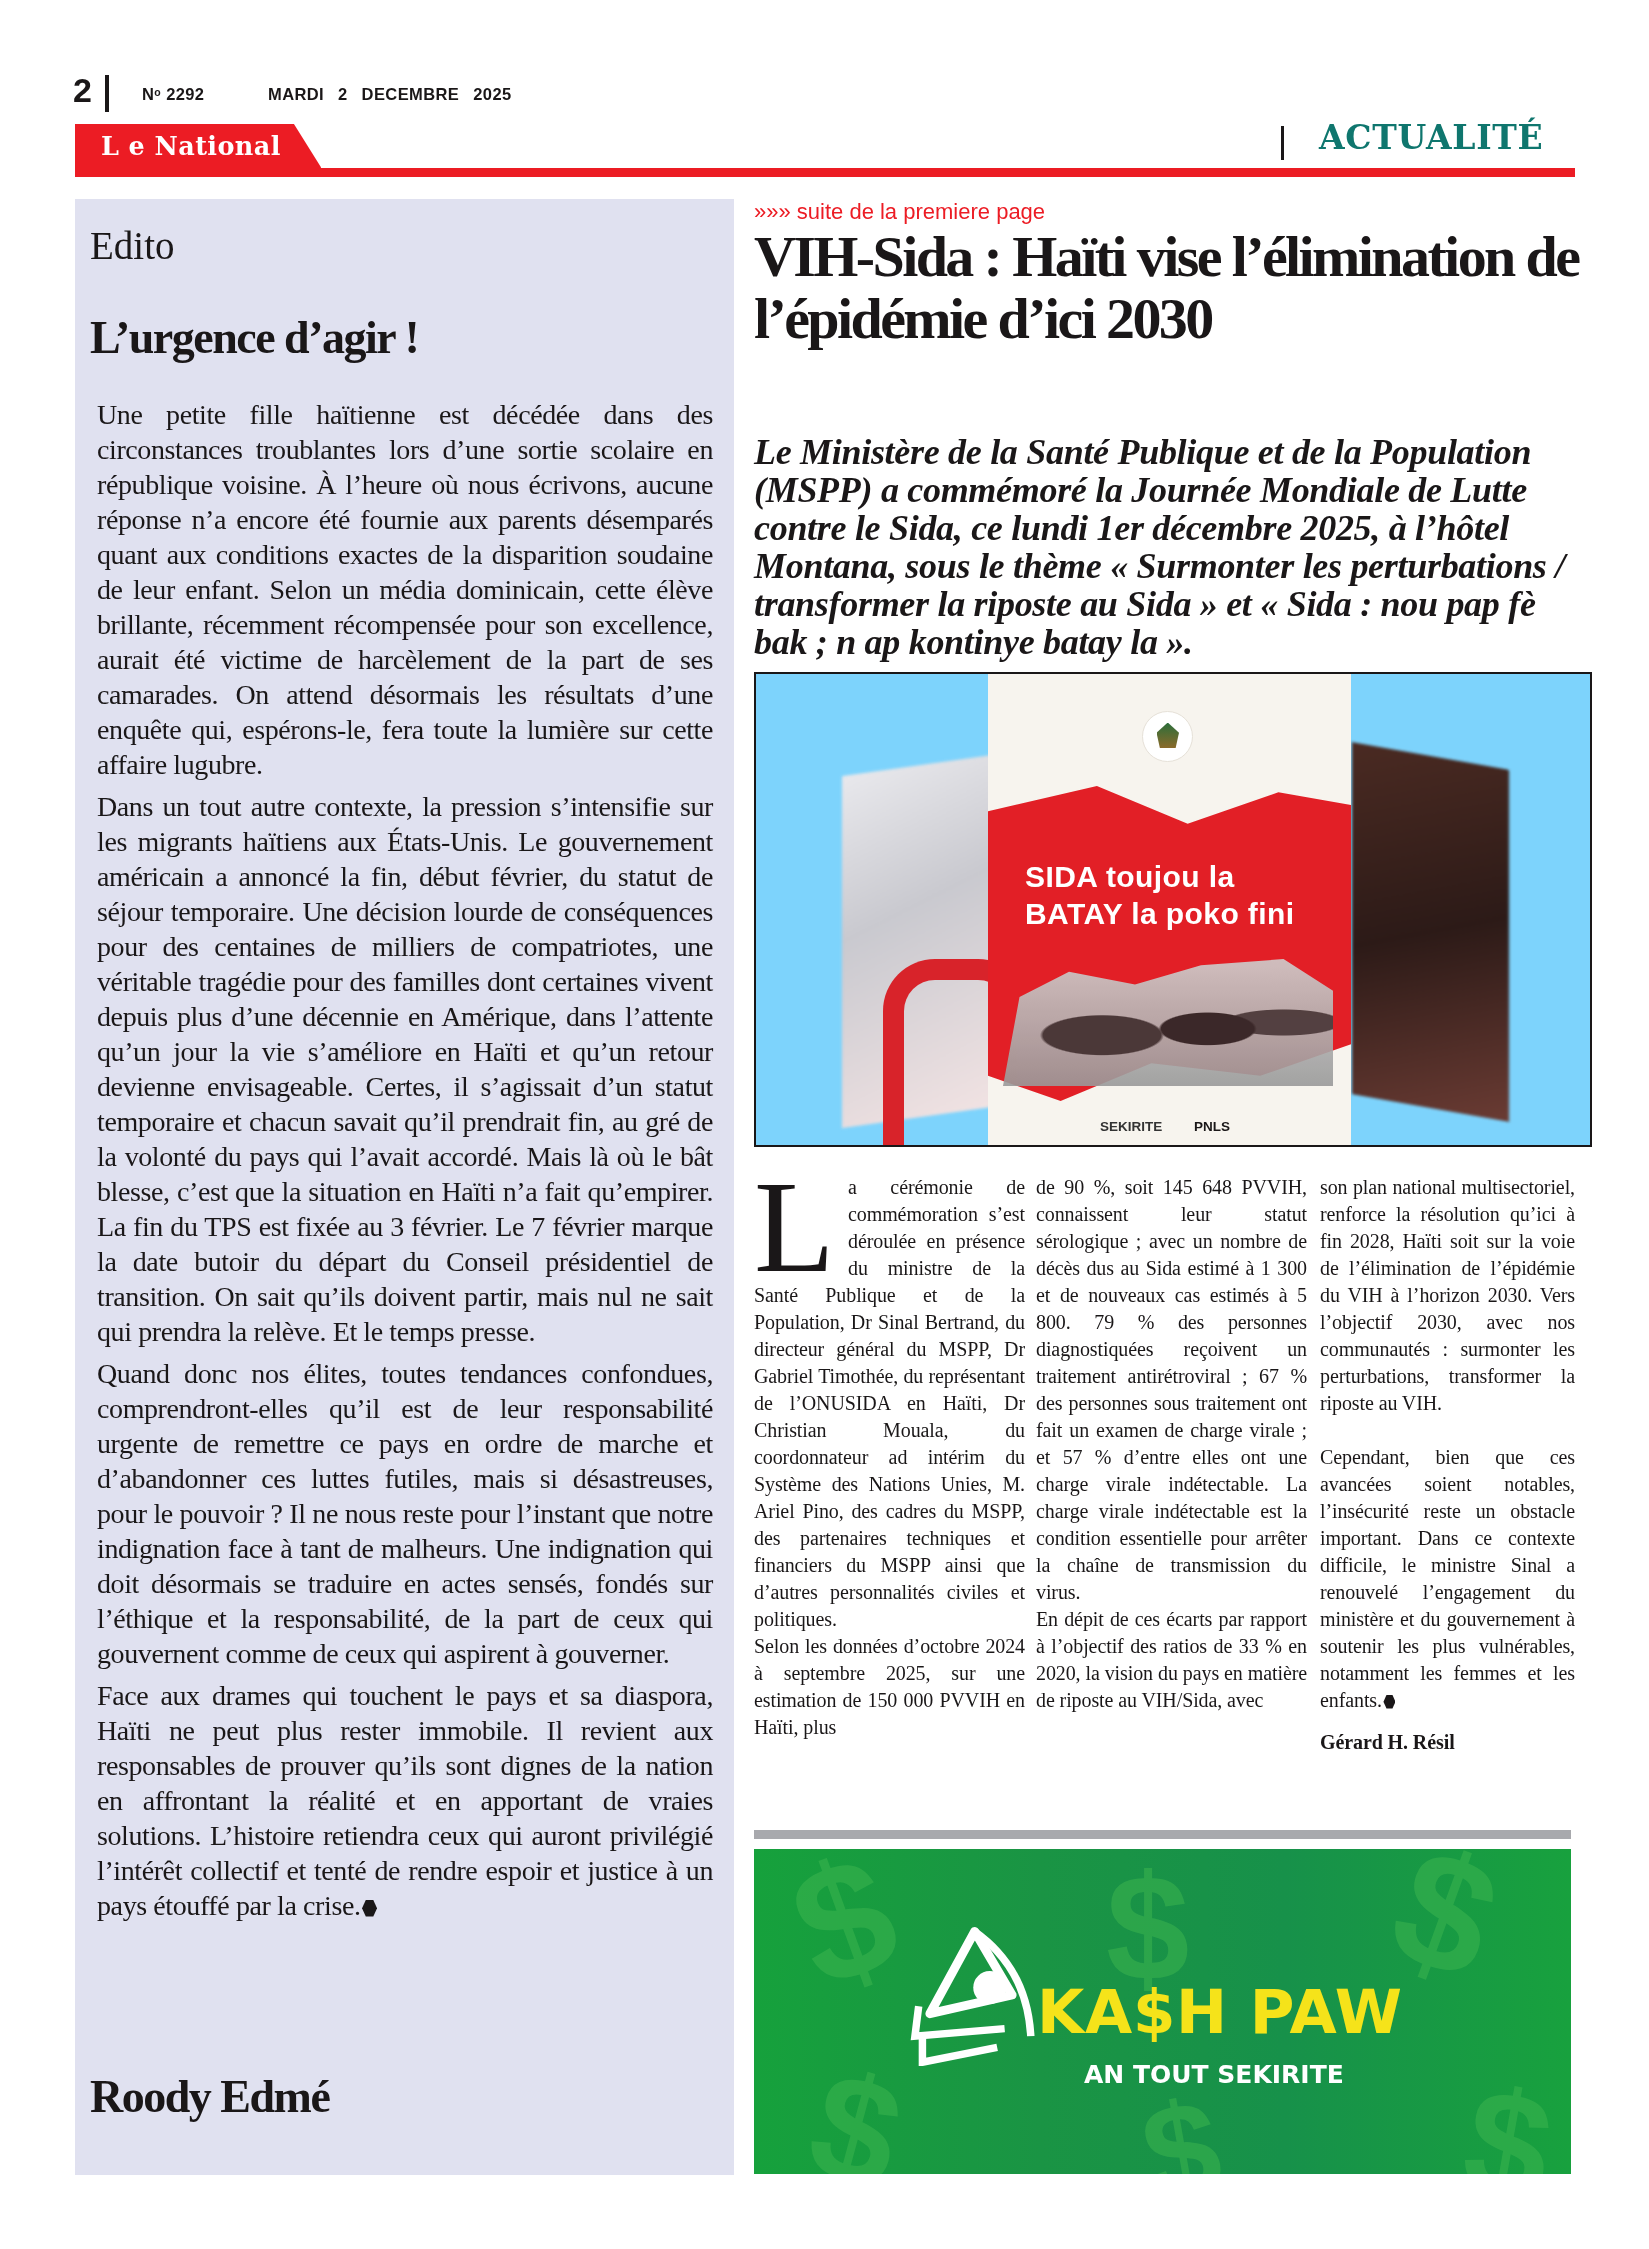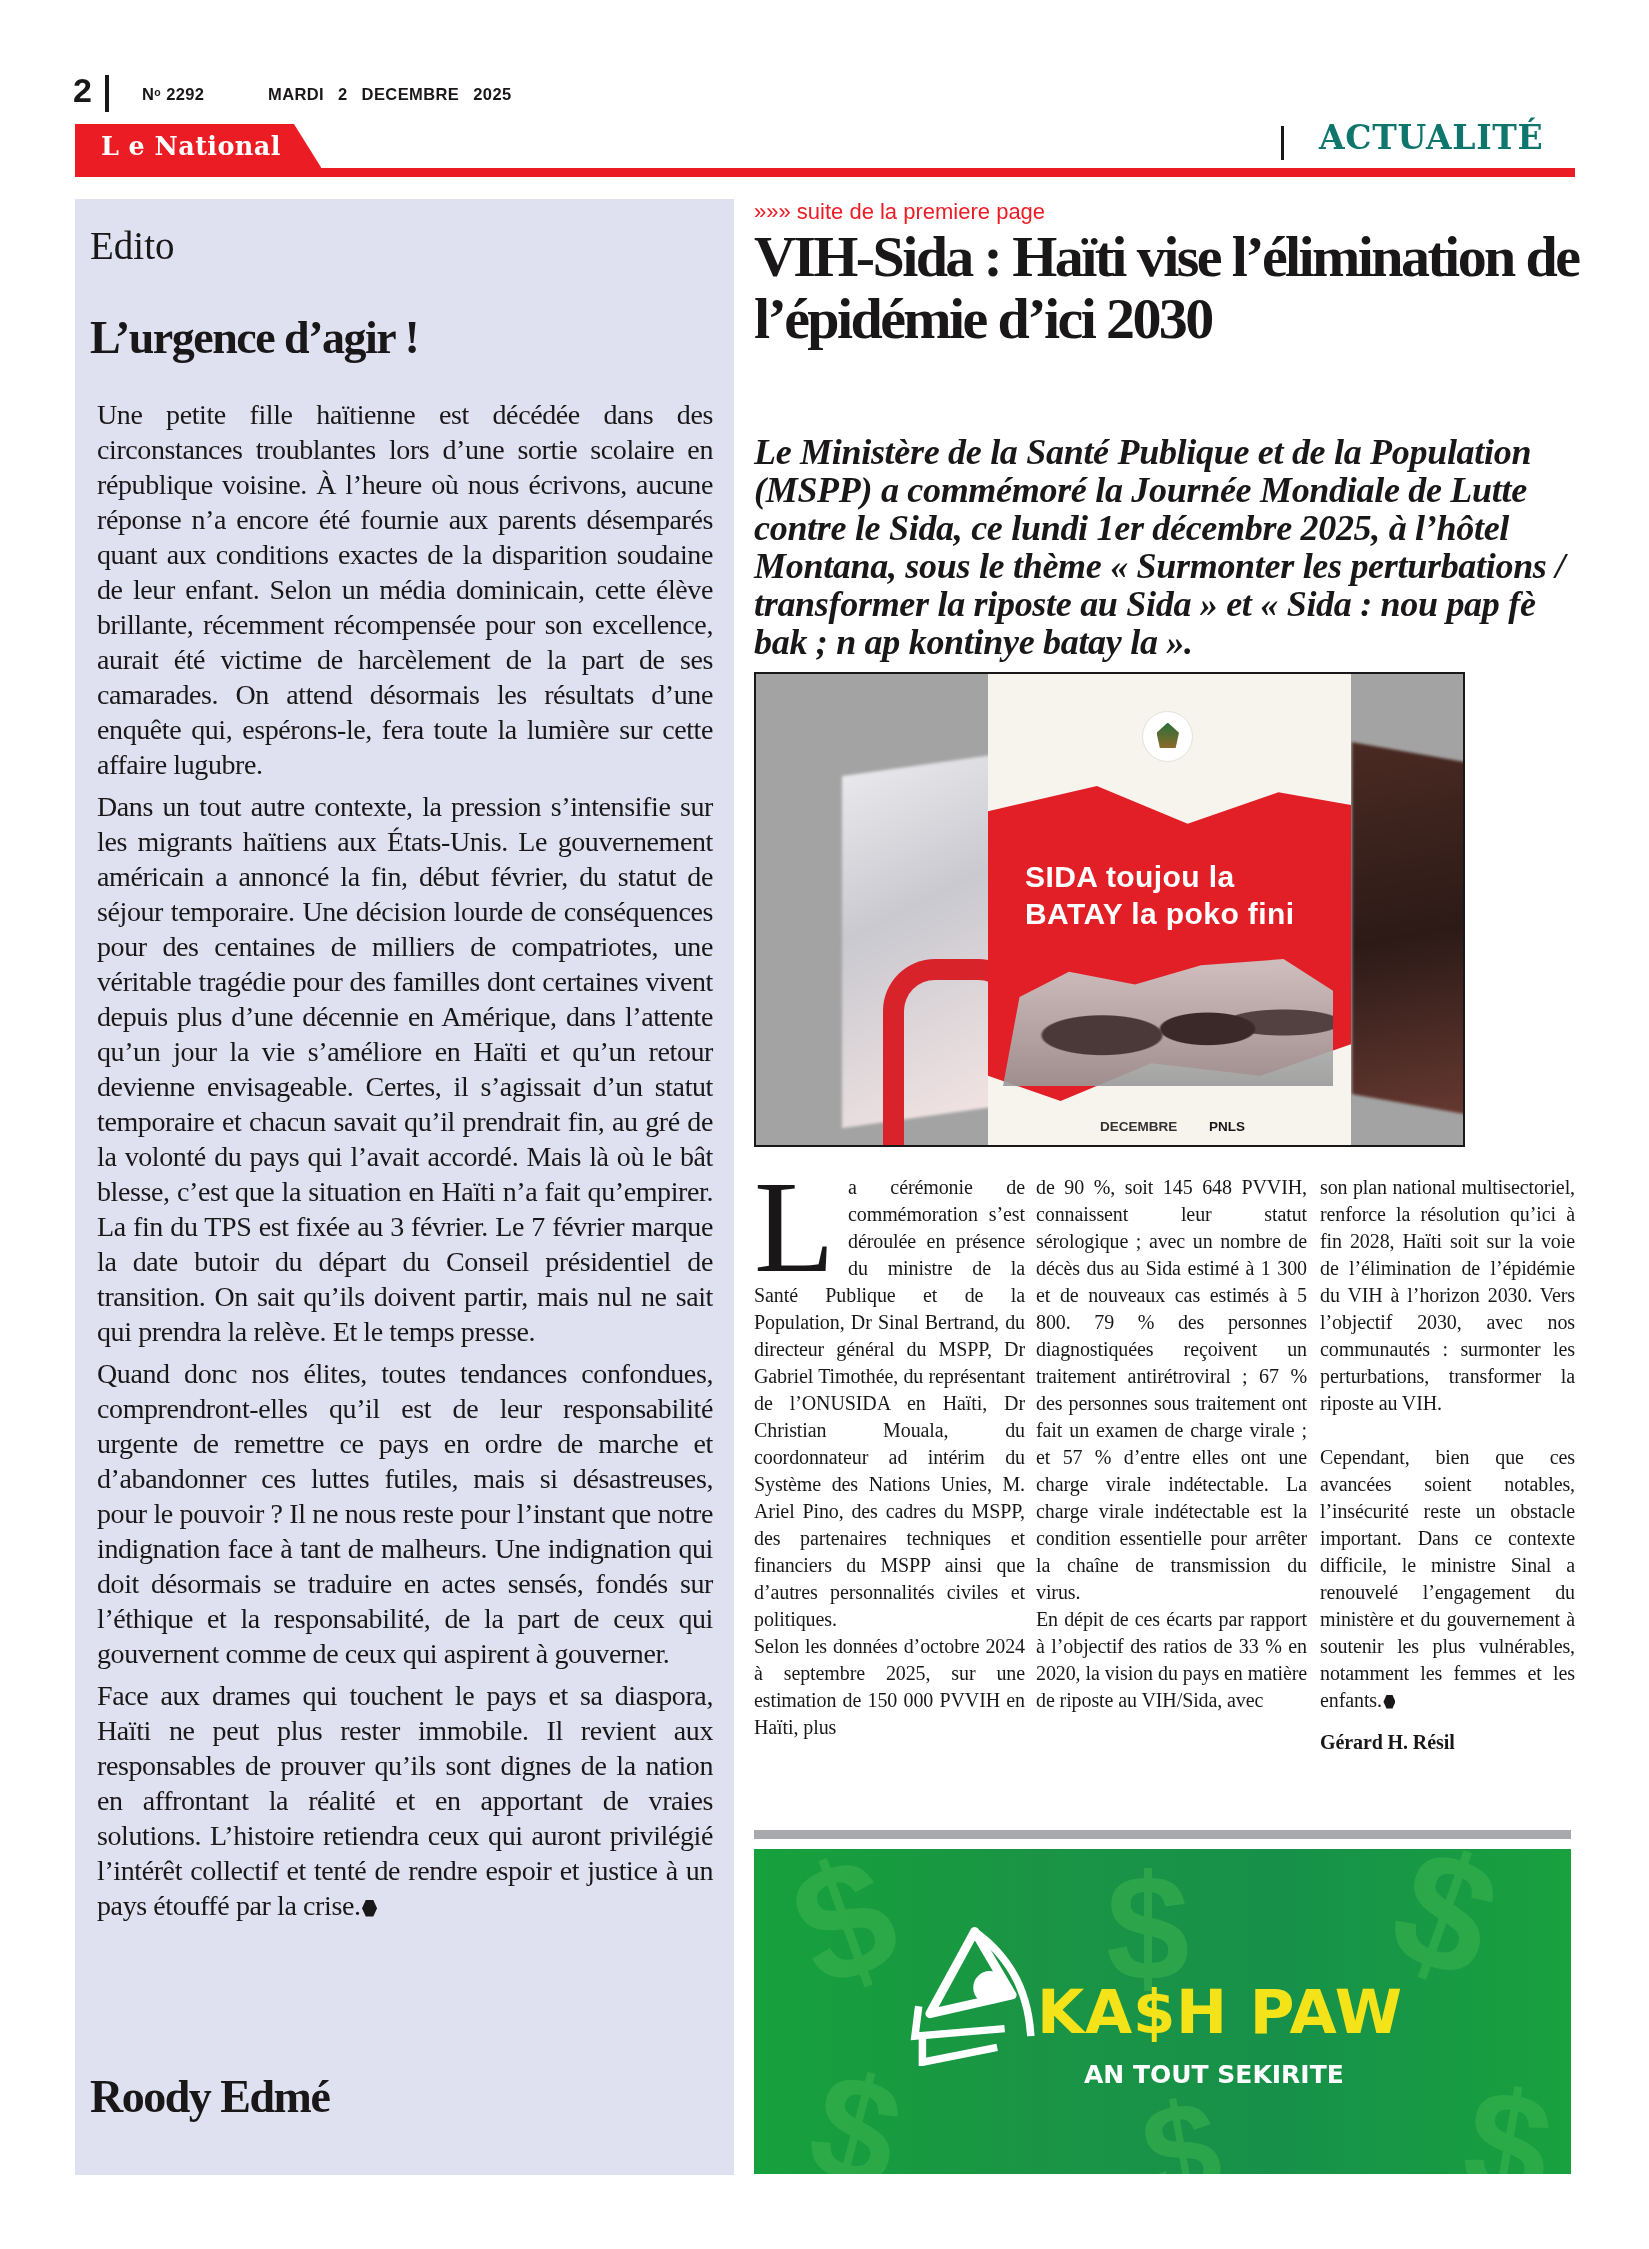--- a/index.html
+++ b/index.html
@@ -26,21 +26,21 @@
     .edito-body { left: 90px; top: 390px; width: 630px; font-size: 28px; line-height: 35px; text-align: justify; hyphens: auto; letter-spacing: -0.4px; }
     .edito-body p { margin: 7px; }
     .end-mark { display: inline-block; width: 15px; height: 16.5px; background: #1a1718; clip-path: polygon(25% 0, 75% 0, 100% 50%, 75% 100%, 25% 100%, 0 50%); vertical-align: -1.5px; margin-left: 1.5px; }
     .edito-author { left: 90px; top: 2070px; font-size: 46px; font-weight: 700; letter-spacing: -1.5px; }
 
     
     .continued { left: 754px; top: 199px; color: #ec1c24; font-family: Liberation Sans, sans-serif; font-size: 22px; }
     .headline { left: 754px; top: 226px; width: 825px; font-size: 58px; line-height: 62px; font-weight: 700; letter-spacing: -2.6px; }
     .deck { left: 754px; top: 433px; width: 821px; font-size: 36px; line-height: 38px; font-weight: 700; font-style: italic; letter-spacing: -0.3px; }
 
-    .photo { left: 754px; top: 672px; width: 711px; height: 475px; border: 2.2px solid #1a1718; box-sizing: border-box; background: #a3a3a3; overflow: hidden; }
+    .photo { left: 754px; top: 672px; width: 838px; height: 475px; border: 2.2px solid #1a1718; box-sizing: border-box; background: #7dd3fc; overflow: hidden; }
     .photo .side-left { position: absolute; left: 86px; top: 90px; width: 172px; height: 352px; background: linear-gradient(160deg, #e8e8ec 0%, #c9c9cf 40%, #f2e3e3 100%); transform: skewY(-8deg); filter: blur(1.5px); }
     .photo .ribbon { position: absolute; left: 127px; top: 285px; width: 105px; height: 165px; border: 21px solid #d8232a; border-radius: 52px 52px 15px 15px; border-bottom-color: transparent; filter: blur(0.7px); }
     .photo .side-right { position: absolute; left: 596px; top: 82px; width: 157px; height: 352px; background: linear-gradient(160deg, #4a2a22 0%, #2c1a17 50%, #6a3b33 100%); transform: skewY(10deg); filter: blur(1.5px); }
     .photo .poster { position: absolute; left: 232px; top: 0; width: 363px; height: 475px; background: #f7f4ee; }
     .photo .poster-red { position: absolute; left: 0; top: 112px; width: 363px; height: 315px; background: #e21f26; clip-path: polygon(0 8%, 30% 0, 55% 12%, 80% 2%, 100% 6%, 100% 82%, 75% 92%, 45% 88%, 20% 100%, 0 92%); }
     .photo .seal { position: absolute; left: 154px; top: 37px; width: 49px; height: 49px; border-radius: 50%; background: #ffffff; border: 1.5px solid #e6e1d8; }
     .photo .seal-inner { position: absolute; left: 13.5px; top: 10.5px; width: 22.5px; height: 25.5px; background: linear-gradient(#2c6e3a, #8a6a2a); clip-path: polygon(50% 0, 100% 40%, 85% 100%, 15% 100%, 0 40%); }
     .photo .poster-title { position: absolute; left: 37px; top: 184px; color: #ffffff; font-family: "Liberation Sans", sans-serif; font-weight: 700; font-size: 30px; line-height: 37px; letter-spacing: 0.4px; }
     .photo .people { position: absolute; left: 15px; top: 285px; width: 330px; height: 127px; background: radial-gradient(ellipse at 30% 60%, #3b3b3b 0 18%, transparent 19%), radial-gradient(ellipse at 62% 55%, #2a2a2a 0 16%, transparent 17%), radial-gradient(ellipse at 85% 50%, #444 0 14%, transparent 15%), linear-gradient(#cfcfcf, #9a9a9a); clip-path: polygon(5% 30%, 20% 10%, 40% 20%, 60% 5%, 85% 0, 100% 25%, 100% 100%, 0 100%); opacity: 0.9; }
     .photo .logos { position: absolute; left: 112px; top: 445px; font-family: "Liberation Sans", sans-serif; font-size: 13.5px; font-weight: 700; color: #333; }
@@ -101,21 +101,21 @@
     <div class="poster-red"></div>
     <div class="seal">
         <div class="seal-inner"></div>
       </div>
     <div class="poster-title">
       <div>SIDA toujou la</div>
       <div>BATAY la poko fini</div>
     </div>
     <div class="people"></div>
     <div class="logos">
-      <span>DECEMBRE</span>
+      <span>SEKIRITE</span>
       <span class="pnls">PNLS</span>
     </div>
   </div>
 </div>
 
 <div class="abs col col1" lang="fr">
   <span class="dropcap">L</span>
   <p>a cérémonie de commémoration s’est déroulée en présence du ministre de la Santé Publique et de la Population, Dr Sinal Bertrand, du directeur général du MSPP, Dr Gabriel Timothée, du représentant de l’ONUSIDA en Haïti, Dr Christian Mouala, du coordonnateur ad intérim du Système des Nations Unies, M. Ariel Pino, des cadres du MSPP, des partenaires techniques et financiers du MSPP ainsi que d’autres personnalités civiles et politiques.</p>
   <p>Selon les données d’octobre 2024 à septembre 2025, sur une estimation de 150 000 PVVIH en Haïti, plus</p>
 </div>

